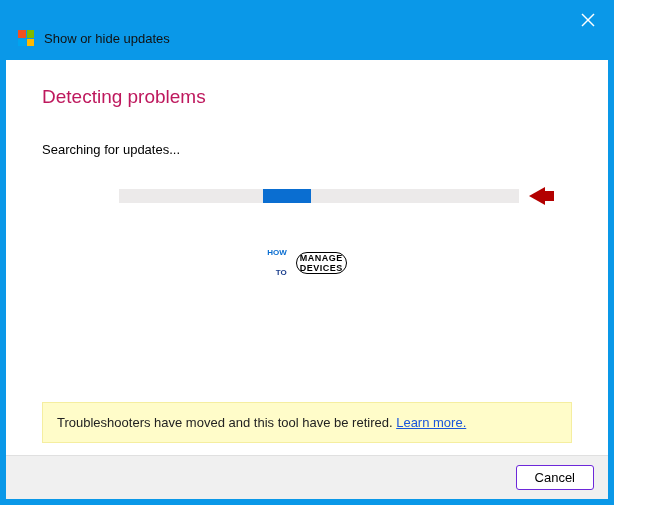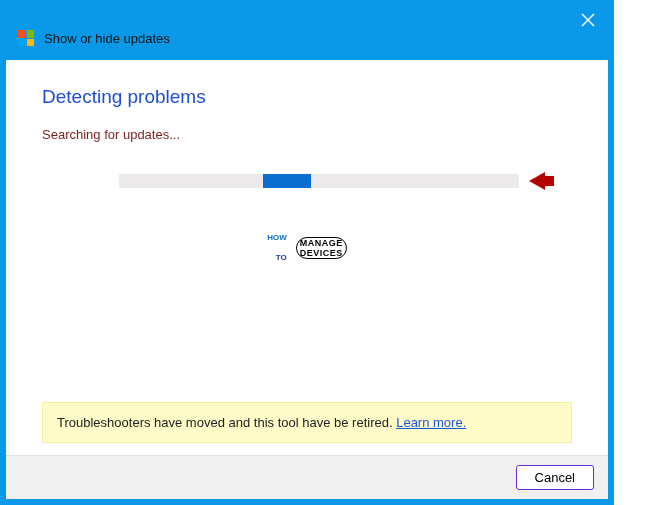--- a/index.html
+++ b/index.html
@@ -61,28 +61,28 @@
       margin-top: 10px;
     }
     .content {
       flex: 1;
       background: #fff;
       padding: 26px 36px 8px 36px;
       position: relative;
       overflow: hidden;
     }
     .heading {
-      color: #1d4ed8;
+      color: #be185d;
       font-size: 19px;
       font-weight: 400;
-      margin-bottom: 19px;
+      margin-bottom: 34px;
     }
     .status {
       font-size: 13px;
-      color: #7f1d1d;
+      color: #000000;
       margin-bottom: 30px;
     }
     .progress-row {
       display: flex;
       align-items: center;
       justify-content: center;
       gap: 10px;
       margin-left: 60px;
       margin-right: 10px;
     }

